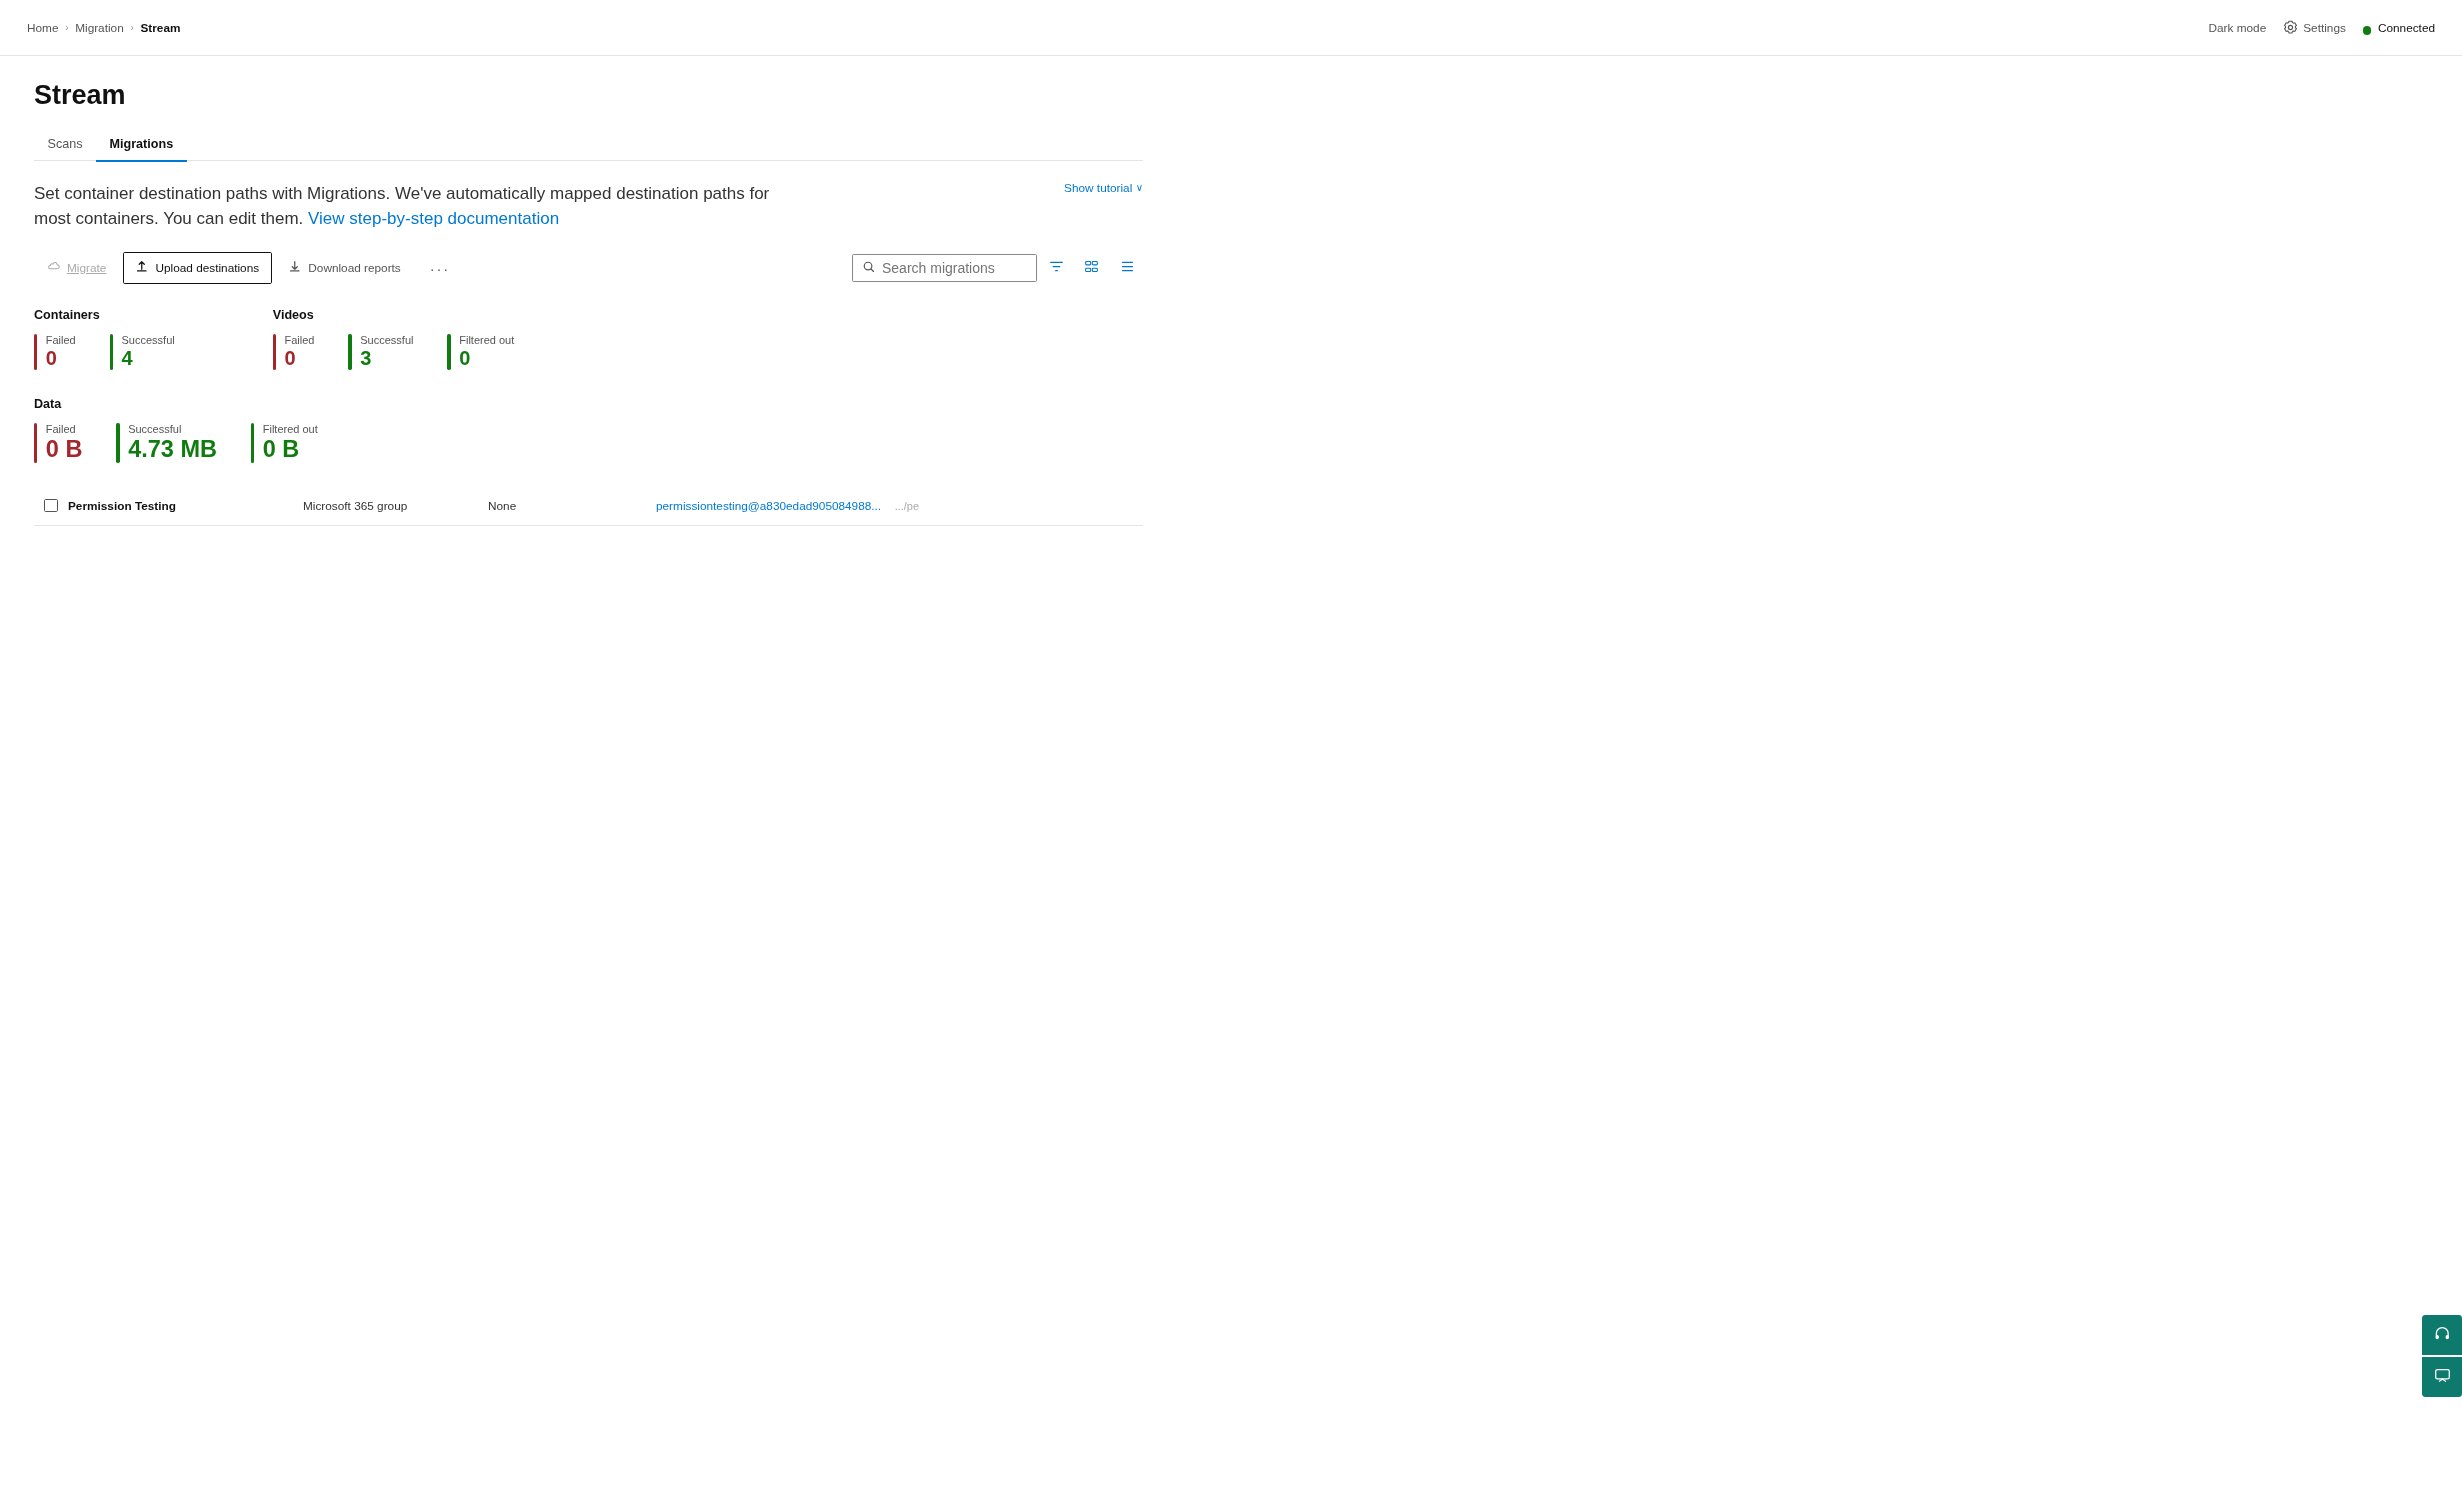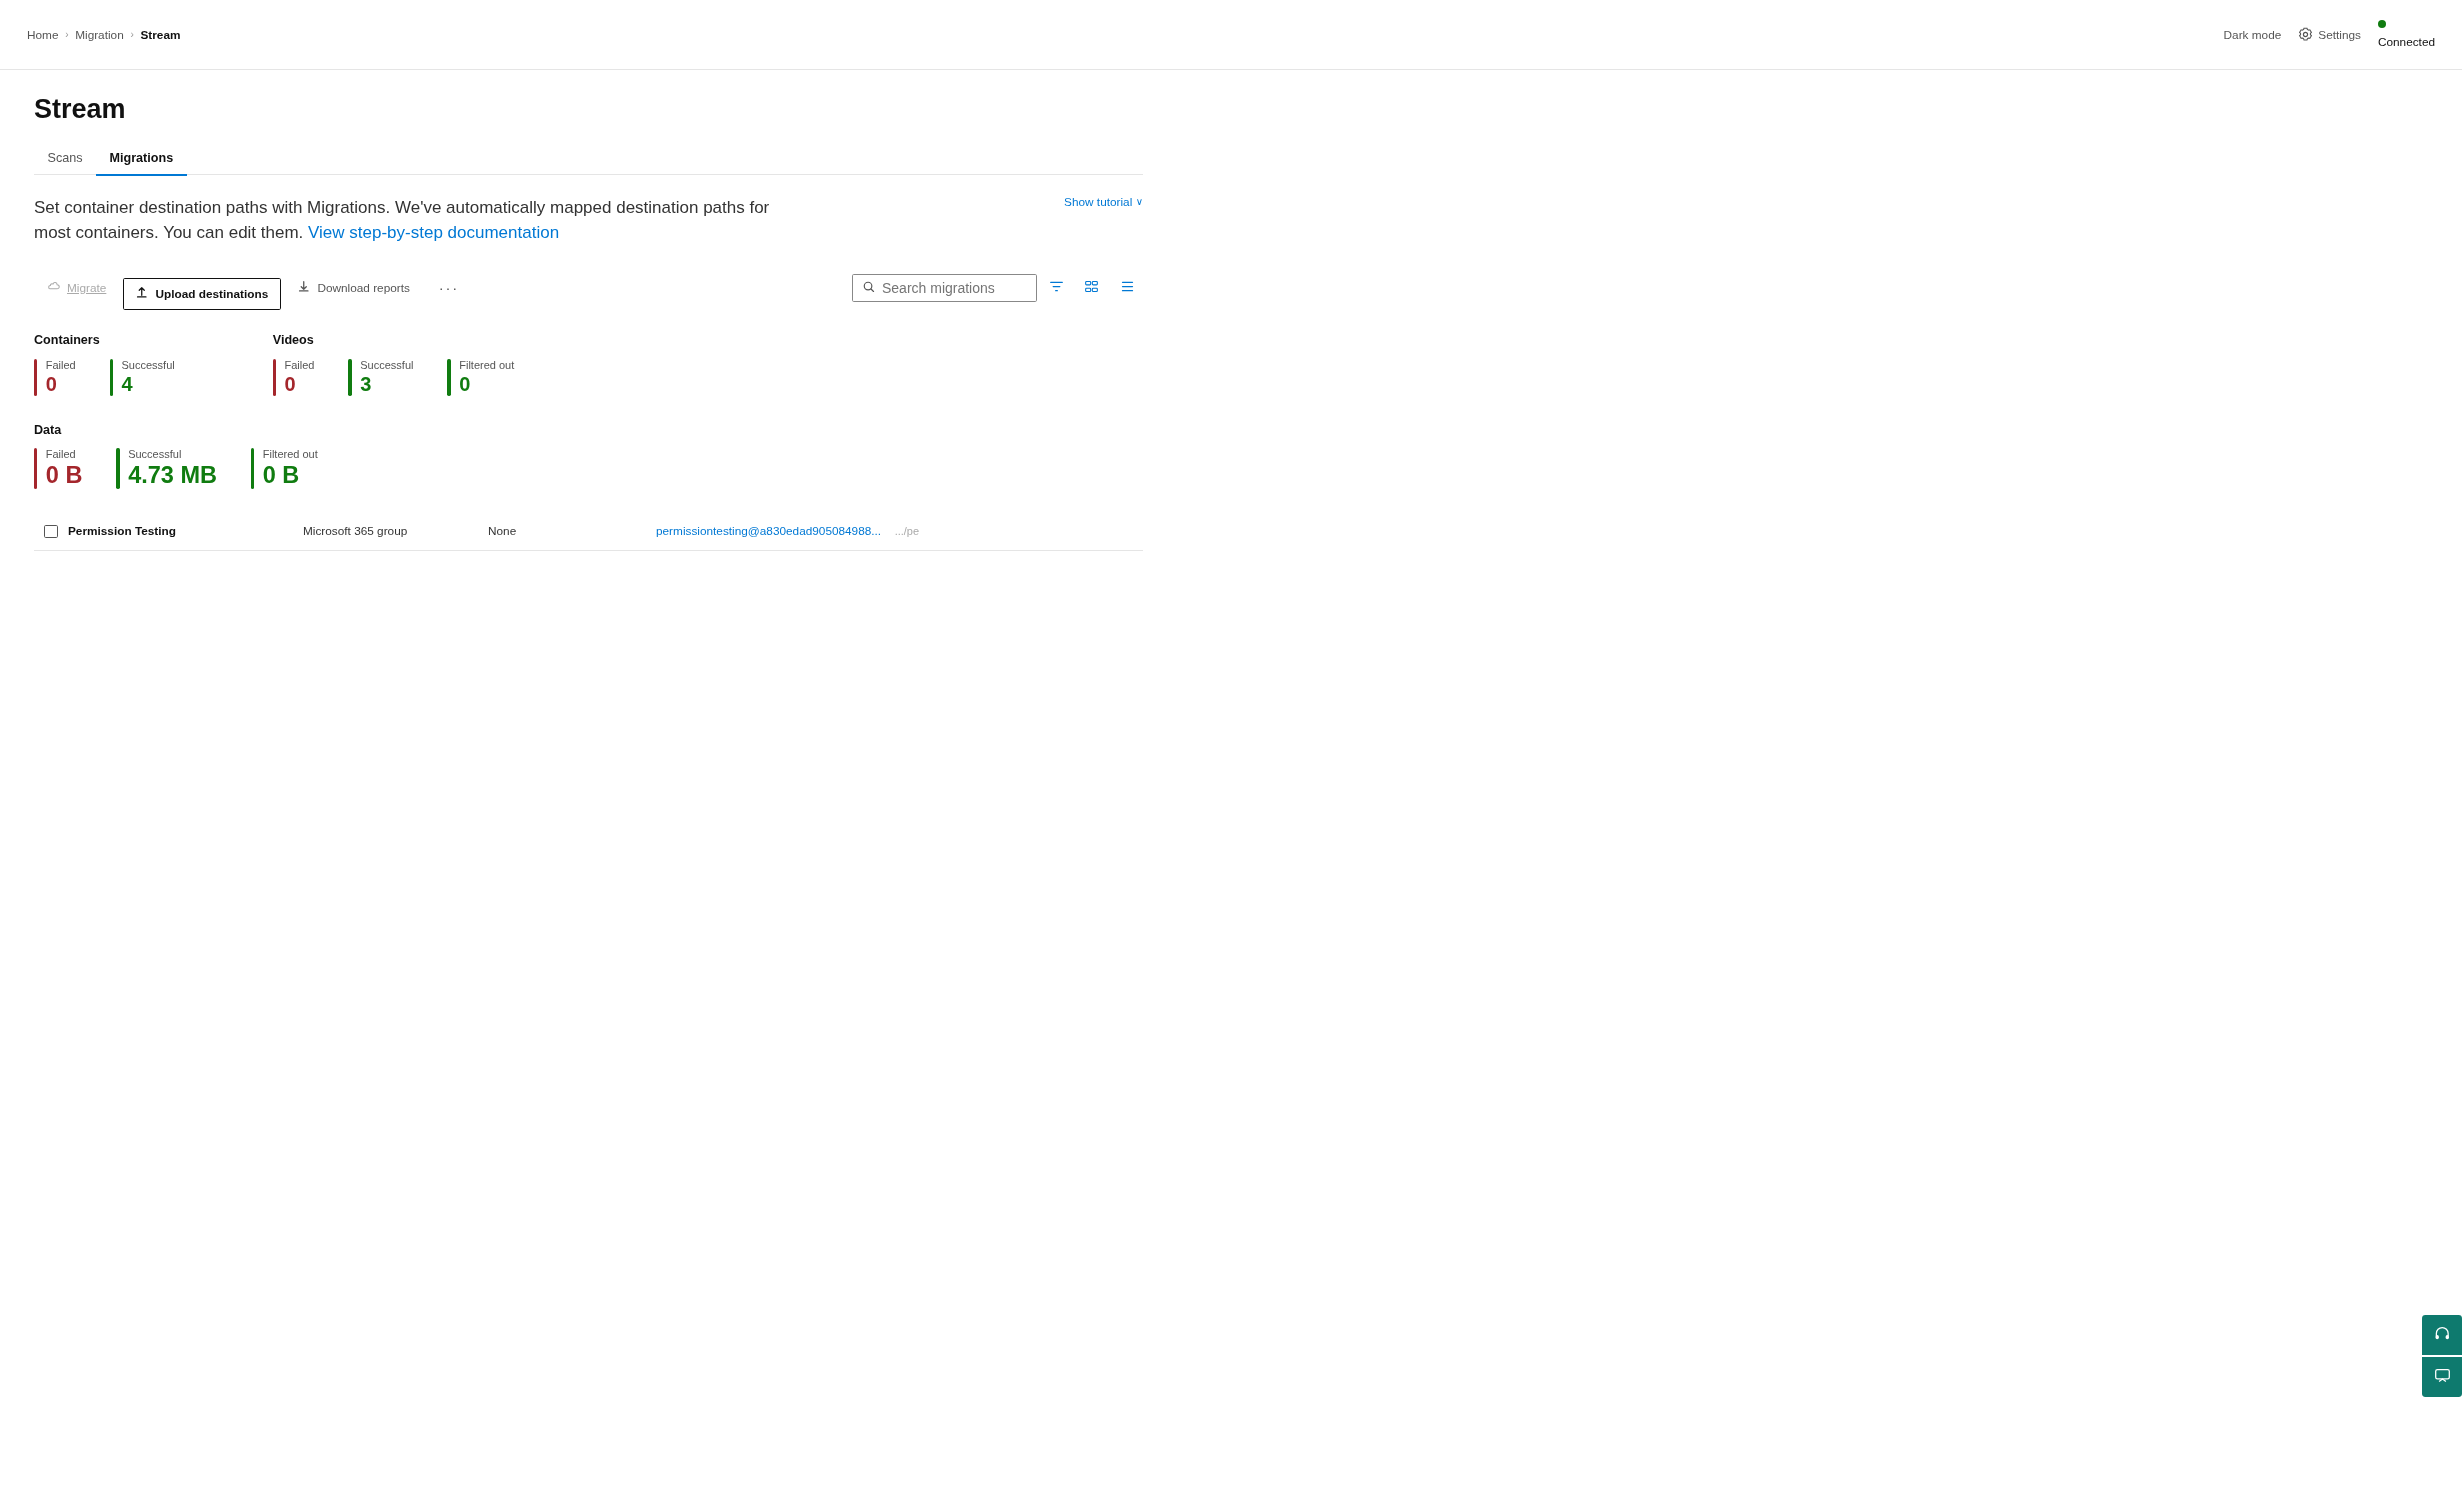--- a/index.html
+++ b/index.html
@@ -133,22 +133,21 @@
       font-size: 11.8px;
       border: 0.8px solid transparent;
       background: transparent;
       cursor: pointer;
       color: #555;
       border-radius: 1.7px;
     }
     .toolbar-btn.outlined {
       border: 1.7px solid #111;
       color: #111;
-      font-weight: 700;
-      margin-top: 12px;
+      font-weight: 400;
     }
     .toolbar-btn.disabled {
       color: #aaa;
       cursor: default;
       text-decoration: underline;
     }
     .toolbar-spacer { flex: 1; }
     .search-box {
       display: flex;
       align-items: center;
@@ -294,21 +293,21 @@
     <span class="dark-mode">Dark mode</span>
     <div class="settings-item">
       <span class="settings-gear">
         <svg width="15" height="15" viewBox="0 0 18 18" fill="none" xmlns="http://www.w3.org/2000/svg">
           <path d="M9 11.5a2.5 2.5 0 100-5 2.5 2.5 0 000 5z" stroke="#555" stroke-width="1.4" fill="none"></path>
           <path d="M7.2 1.5l-.5 1.5a5.5 5.5 0 00-1.4.8L3.8 3.4 1.9 6.6l1.2 1.1a5.5 5.5 0 000 1.6L1.9 10.4 3.8 13.6l1.5-.4a5.5 5.5 0 001.4.8l.5 1.5h3.6l.5-1.5a5.5 5.5 0 001.4-.8l1.5.4 1.9-3.2-1.2-1.1a5.5 5.5 0 000-1.6l1.2-1.1-1.9-3.2-1.5.4a5.5 5.5 0 00-1.4-.8l-.5-1.5H7.2z" stroke="#555" stroke-width="1.3" fill="none"></path>
         </svg>
       </span>
       <span>Settings</span>
     </div>
-    <div style="display:flex;align-items:flex-start;gap:6.7px;flex-direction:column;">
+    <div style="display:flex;align-items:flex-end;gap:6.7px;">
       <span class="connected-dot"></span>
       <span class="connected-label">Connected</span>
     </div>
   </div>
 </div>
 
 <div class="main">
 
   <h1 class="page-title">Stream</h1>
 

